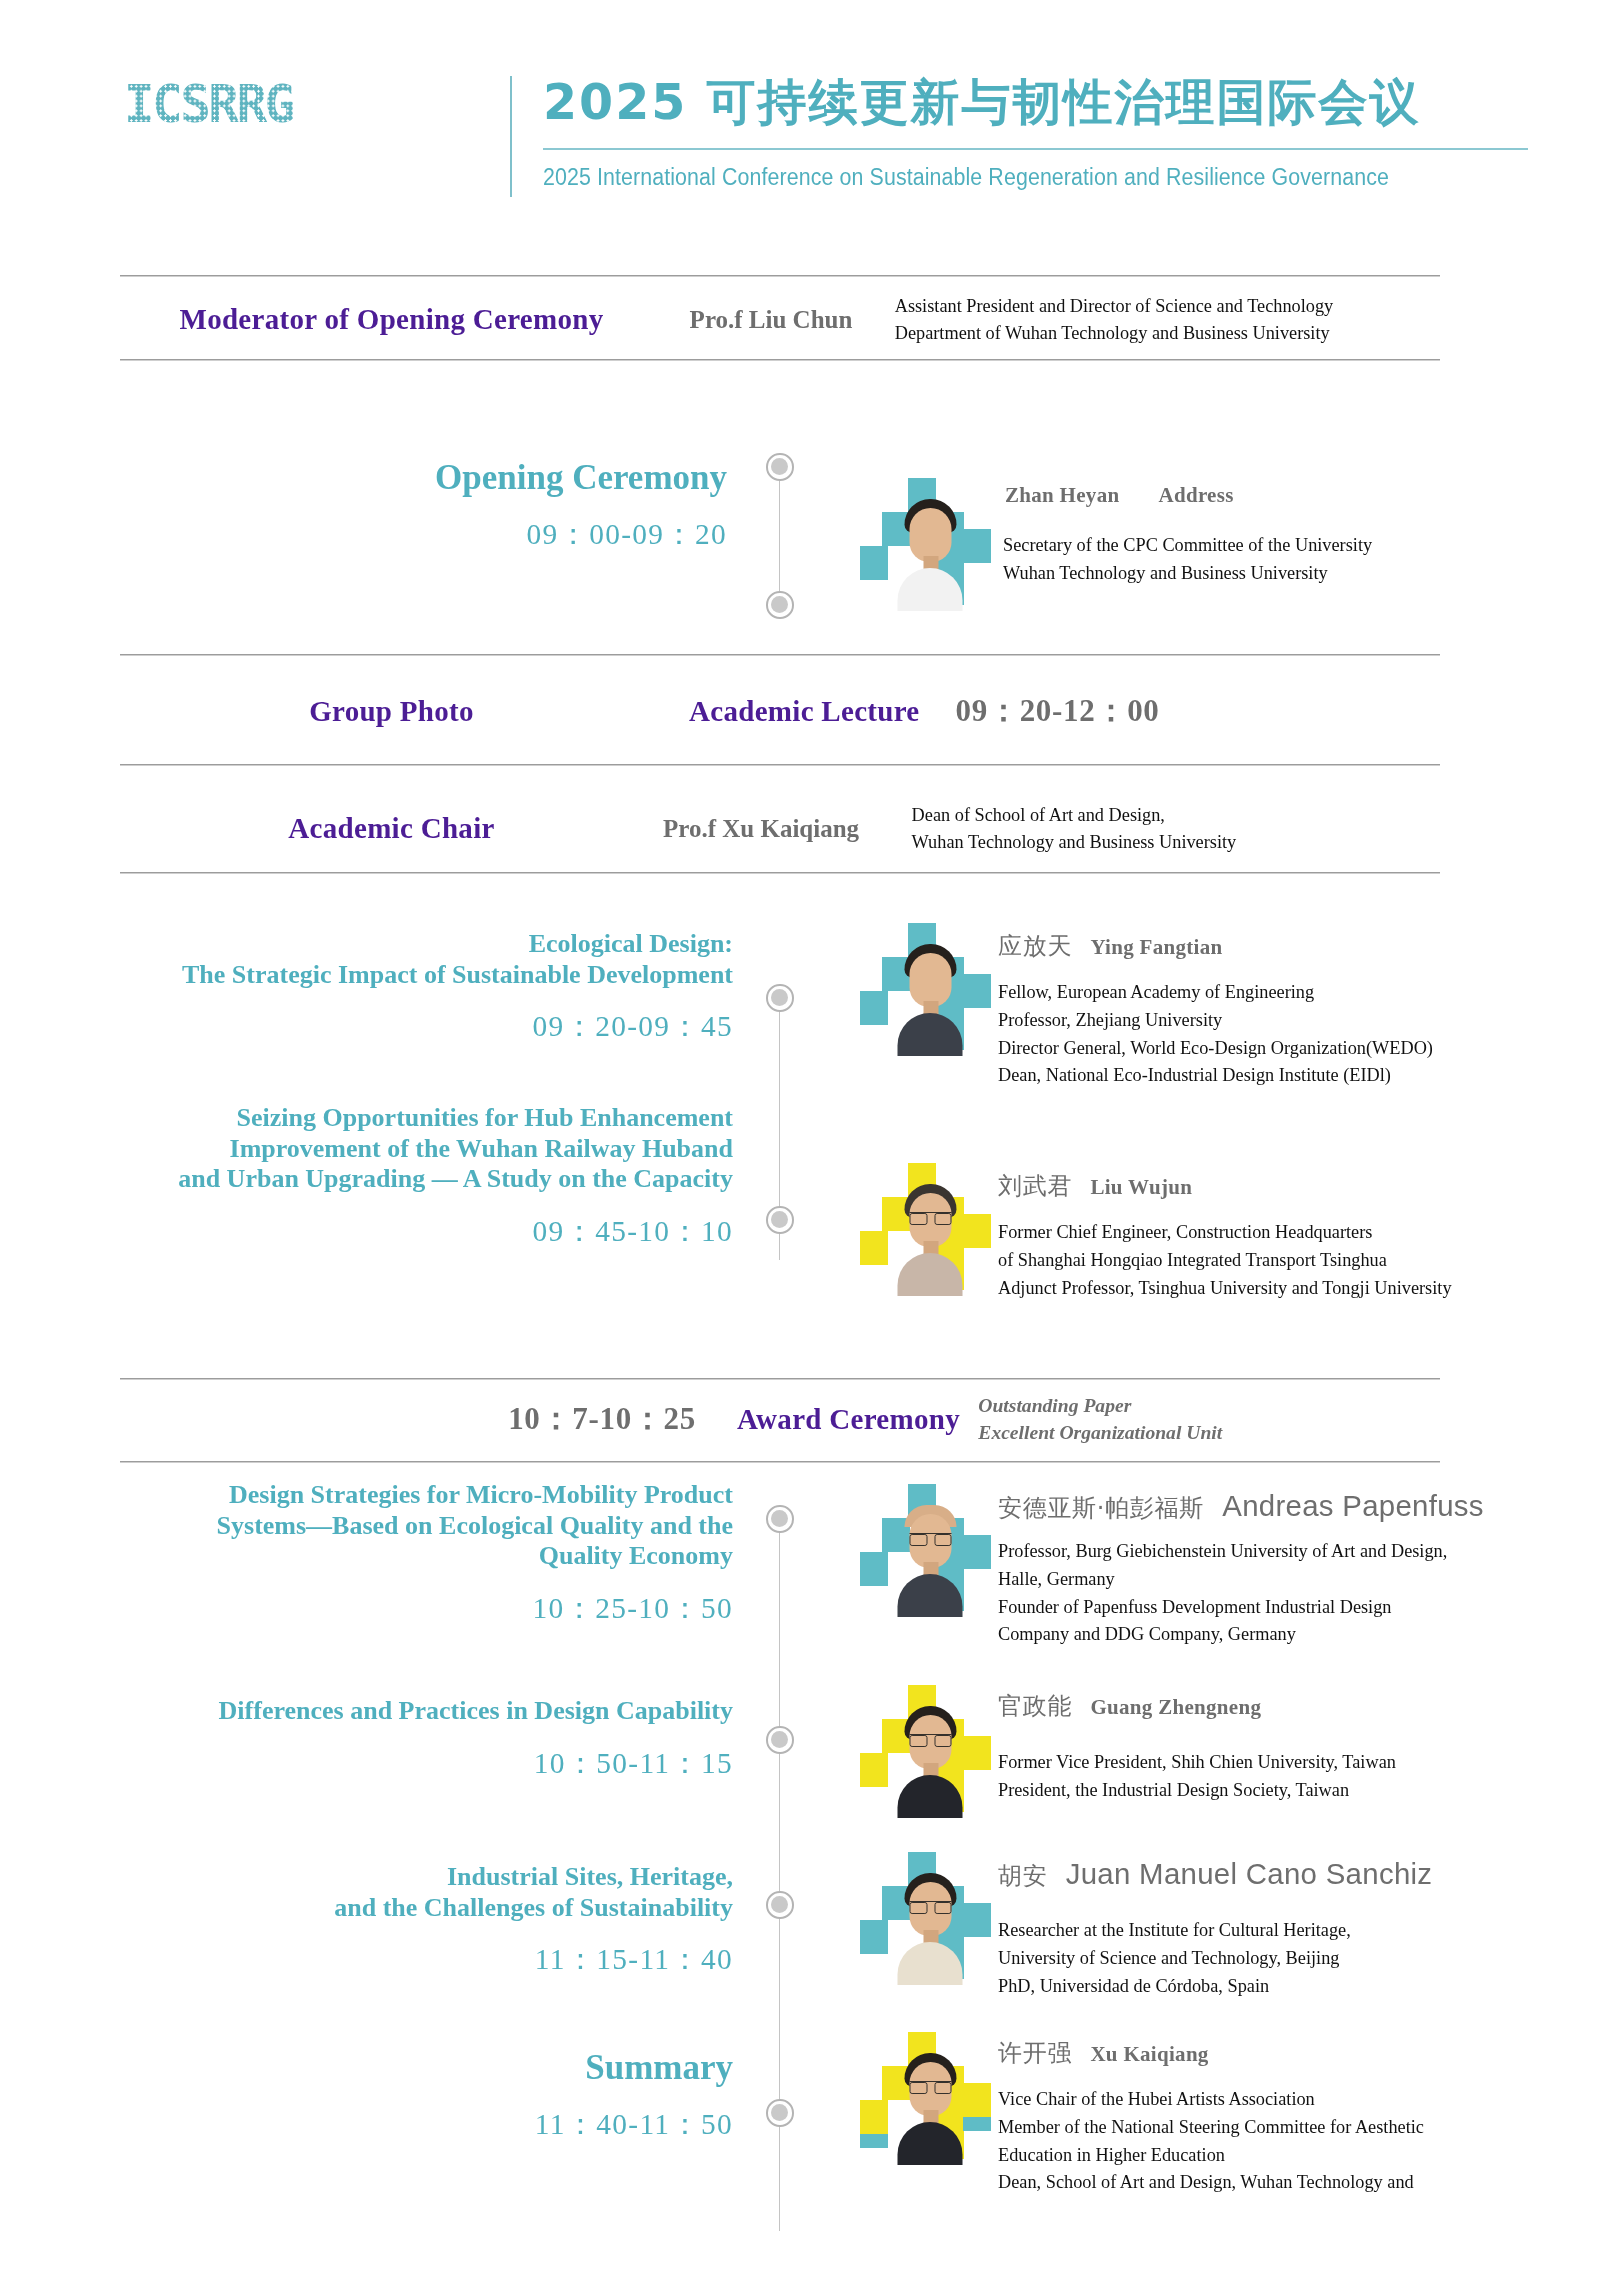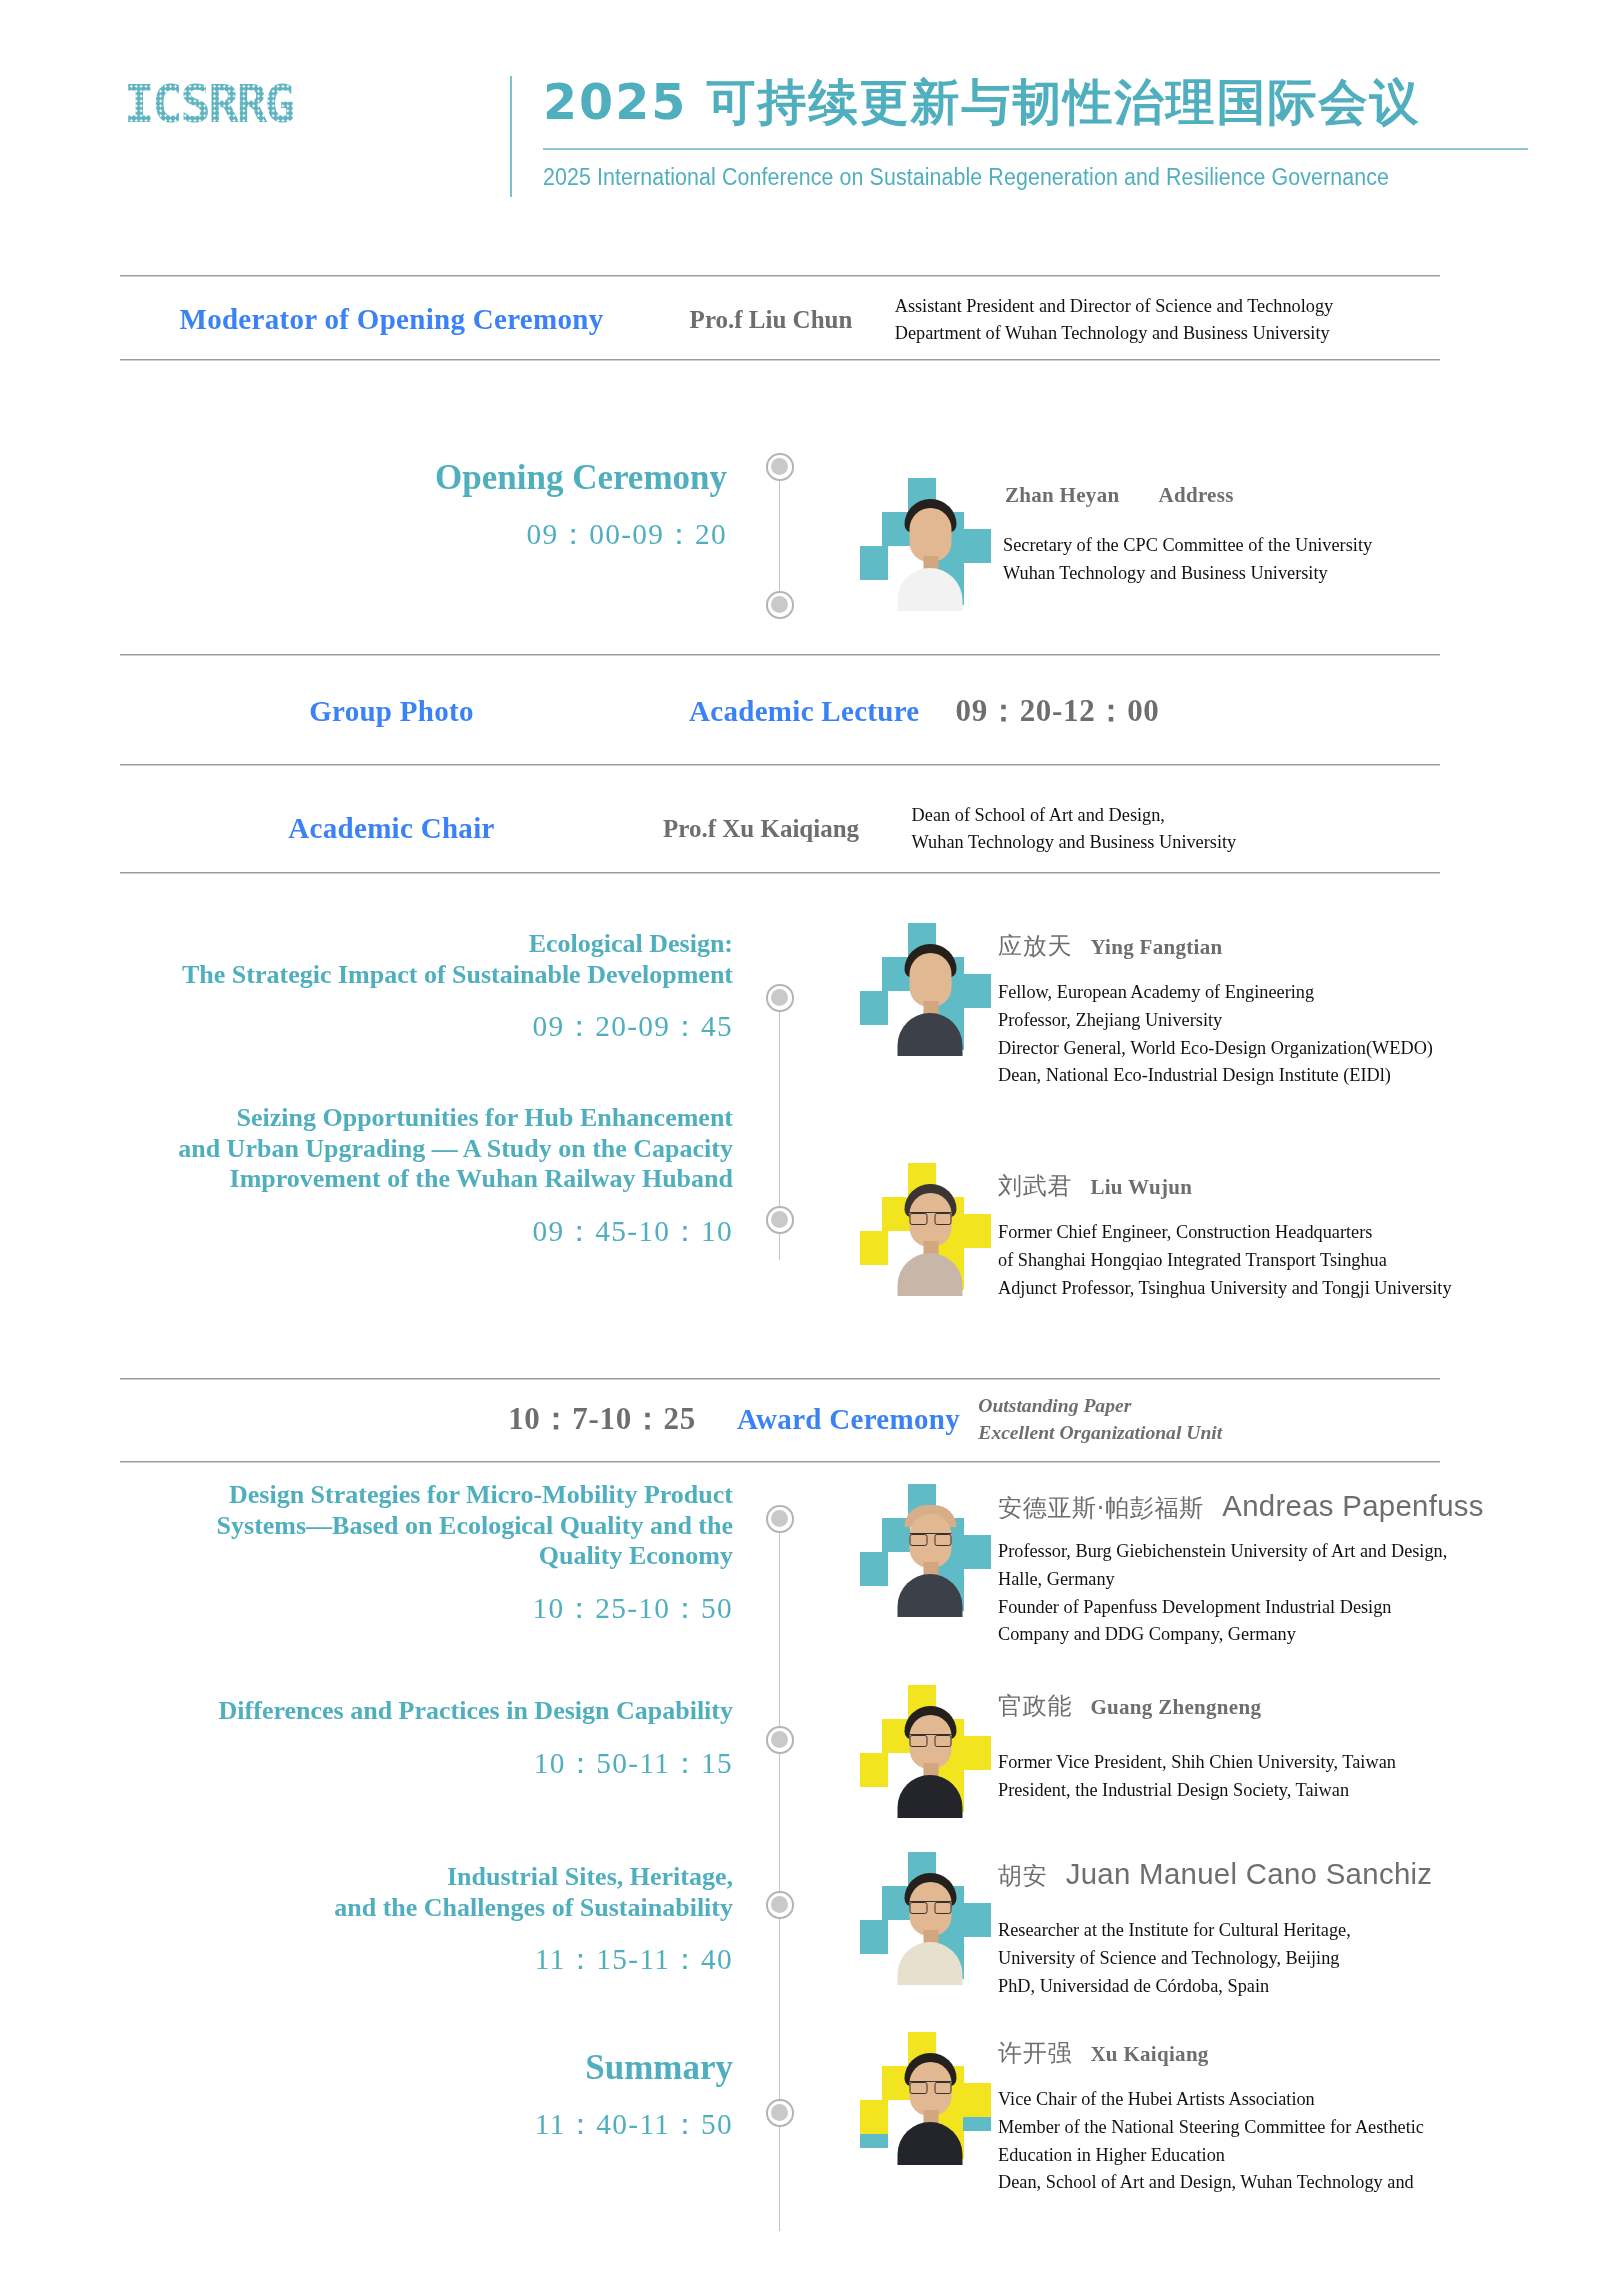--- a/index.html
+++ b/index.html
@@ -95,21 +95,21 @@
 
   
   .meta-row {
     position: absolute;
     display: flex;
     align-items: center;
   }
   .meta-label {
     font-family: "Liberation Serif", serif;
     font-weight: 700;
-    color: #3b82f6;
+    color: #4c1d95;
     font-size: 29px;
     letter-spacing: 0.3px;
     white-space: nowrap;
   }
   .meta-name {
     font-family: "Liberation Serif", serif;
     font-weight: 700;
     color: #6E6E6E;
     font-size: 25px;
     white-space: nowrap;
@@ -413,22 +413,22 @@
     <div class="spk-role" style="left:134px; top:56px;">
       <div>Fellow, European Academy of Engineering</div>
       <div>Professor, Zhejiang University</div>
       <div>Director General, World Eco-Design Organization(WEDO)</div>
       <div>Dean, National Eco-Industrial Design Institute (EIDl)</div>
     </div>
   </div>
 
   <div class="sess-left" style="left:26px; top:1103px; width:707px;">
     <div class="sess-title">Seizing Opportunities for Hub Enhancement</div>
+    <div class="sess-title">Improvement of the Wuhan Railway Huband</div>
     <div class="sess-title">and Urban Upgrading — A Study on the Capacity</div>
-    <div class="sess-title">Improvement of the Wuhan Railway Huband</div>
     <div class="sess-time">09：45-10：10</div>
   </div>
 
   <div class="spk" style="left:864px; top:1163px;">
     <div class="spk-photo-wrap">
       <div class="sq" style="left:44px;  top:0px;   width:27.5px; height:34px; background:#F2E41E;"></div>
       <div class="sq" style="left:18.3px;  top:34px;  width:27.5px; height:34px; background:#F2E41E;"></div>
       <div class="sq" style="left:72px; top:34px;  width:27.5px; height:34px; background:#F2E41E;"></div>
       <div class="sq" style="left:-3.9px;  top:68px; width:27.5px; height:34px; background:#F2E41E;"></div>
       <div class="sq" style="left:72px; top:68px; width:27.5px; height:34px; background:#F2E41E;"></div>

